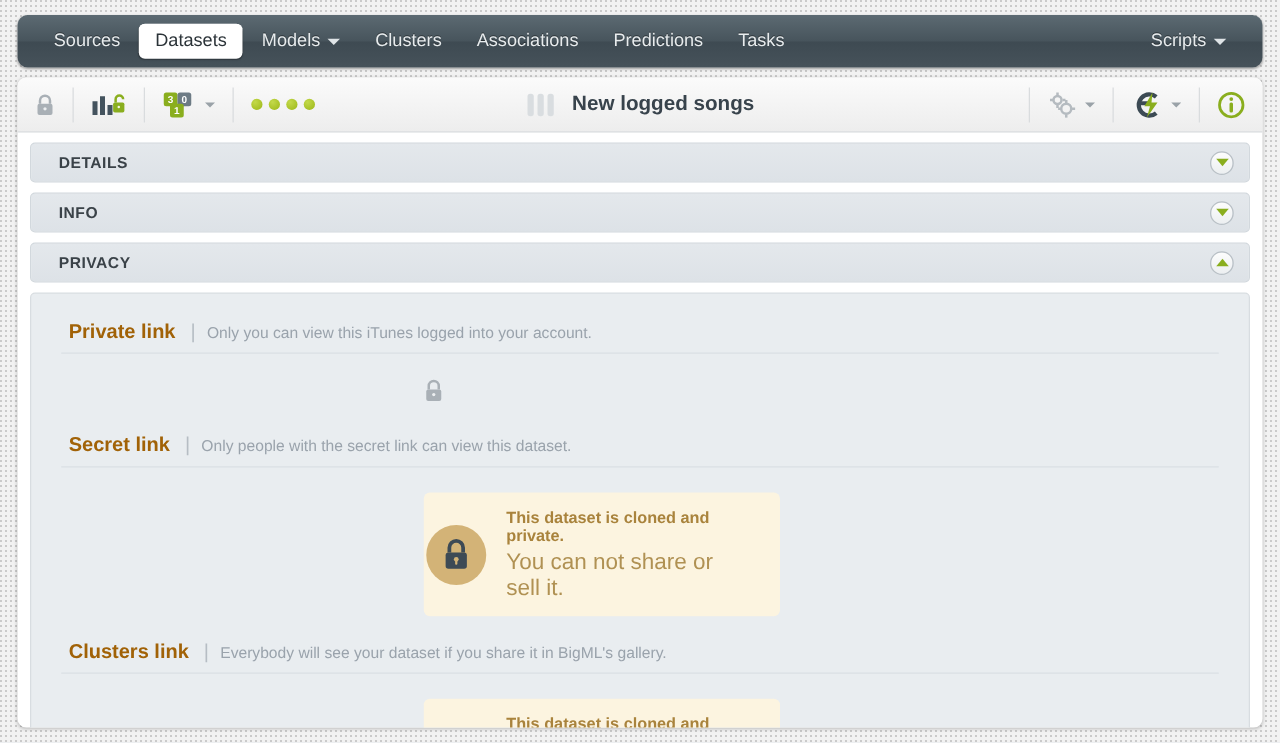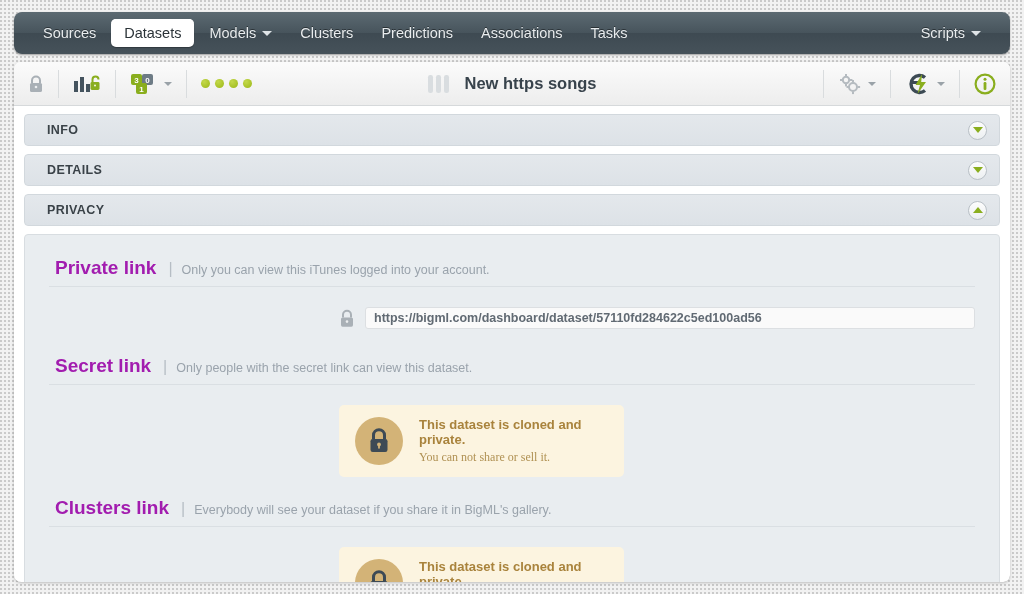--- a/index.html
+++ b/index.html
@@ -175,22 +175,22 @@
 
   
   .row-label {
     display: flex;
     align-items: baseline;
     gap: 0;
     border-bottom: 1px solid #dadfe3;
     padding: 0 0 7px 6px;
   }
   .row-label b {
-    font-size: 19px;
-    color: #a21caf;
+    font-size: 16px;
+    color: #a16207;
     font-weight: bold;
     white-space: nowrap;
   }
   .row-label .divider {
     color: #b6bdc4;
     margin: 0 9px 0 12px;
   }
   .row-label span.hint {
     font-size: 12.5px;
     color: #9aa3ac;
@@ -223,42 +223,41 @@
     margin-top: 20px;
     padding-left: 290px;
     display: flex;
   }
   .notice {
     display: flex;
     align-items: center;
     gap: 16px;
     background: #fcf4e0;
     border-radius: 5px;
-    padding: 12px 26px 12px 16px;
+    padding: 12px 26px 12px 2px;
     width: 285px;
   }
   .notice-icon {
     flex: none;
     width: 48px; height: 48px;
     border-radius: 50%;
     background: #d3b377;
     display: flex;
     align-items: center;
     justify-content: center;
   }
   .notice-title {
     font-size: 13px;
     font-weight: bold;
     color: #a9833c;
     margin-bottom: 3px;
   }
   .notice-sub {
-    font-size: 12px;
+    font-size: 18px;
     color: #b09153;
-    font-family: Liberation Serif, serif;
   }
   .spacer-24 { height: 26px; }
   .spacer-18 { height: 20px; }
 </style>
 </head>
 <body>
 
 <div class="navbar">
   <div class="nav-left">
     <div class="nav-item">
@@ -268,24 +267,24 @@
       <span>Datasets</span>
     </div>
     <div class="nav-item">
       <span>Models</span>
       <span class="caret-down"></span>
     </div>
     <div class="nav-item">
       <span>Clusters</span>
     </div>
     <div class="nav-item">
+      <span>Associations</span>
+    </div>
+    <div class="nav-item">
       <span>Predictions</span>
-    </div>
-    <div class="nav-item">
-      <span>Associations</span>
     </div>
     <div class="nav-item">
       <span>Tasks</span>
     </div>
   </div>
   <div class="nav-right">
     <div class="nav-item">
       <span>Scripts</span>
       <span class="caret-down"></span>
     </div>
@@ -338,21 +337,21 @@
         <span class="dot"></span>
       </div>
     </div>
 
     <div class="tb-title">
       <svg width="26" height="22" viewBox="0 0 26 22">
         <rect x="1" y="2" width="5" height="18" rx="2.2" fill="#d9dde0"></rect>
         <rect x="9" y="2" width="5" height="18" rx="2.2" fill="#d9dde0"></rect>
         <rect x="17" y="2" width="5" height="18" rx="2.2" fill="#d9dde0"></rect>
       </svg>
-      <span class="tb-title-text">New https songs</span>
+      <span class="tb-title-text">New logged songs</span>
     </div>
 
     <div class="tb-right">
       <div class="tb-sep"></div>
       <div class="tb-cell">
         <svg width="26" height="22" viewBox="0 0 26 22">
           <g fill="none" stroke="#b5bbc0" stroke-width="2">
             <circle cx="8" cy="7" r="3.2"></circle>
             <circle cx="15" cy="14" r="4"></circle>
           </g>
@@ -385,28 +384,28 @@
           <circle cx="11" cy="6.2" r="1.5" fill="#8aae1e"></circle>
           <rect x="9.6" y="9" width="2.8" height="8" rx="1.2" fill="#8aae1e"></rect>
         </svg>
       </div>
     </div>
   </div>
 
   <div class="panels">
 
     <div class="panel-header">
-      <span class="panel-header-title">INFO</span>
+      <span class="panel-header-title">DETAILS</span>
       <span class="toggle-circle">
         <span class="tri-down"></span>
       </span>
     </div>
 
     <div class="panel-header">
-      <span class="panel-header-title">DETAILS</span>
+      <span class="panel-header-title">INFO</span>
       <span class="toggle-circle">
         <span class="tri-down"></span>
       </span>
     </div>
 
     <div class="panel-header">
       <span class="panel-header-title">PRIVACY</span>
       <span class="toggle-circle">
         <span class="tri-up"></span>
       </span>
@@ -419,21 +418,20 @@
         <span class="divider">|</span>
         <span class="hint">Only you can view this iTunes logged into your account.</span>
       </div>
 
       <div class="url-row">
         <svg width="16" height="19" viewBox="0 0 16 19">
           <path d="M4 8.5V5.8a4 4 0 0 1 8 0V8.5" fill="none" stroke="#a9b0b6" stroke-width="2"></path>
           <rect x="2" y="8.5" width="12" height="9.2" rx="1.6" fill="#a9b0b6"></rect>
           <circle cx="8" cy="12.6" r="1.3" fill="#eceef0"></circle>
         </svg>
-        <div class="url-input">https://bigml.com/dashboard/dataset/57110fd284622c5ed100ad56</div>
       </div>
 
       <div class="spacer-24"></div>
 
       <div class="row-label">
         <b>Secret link</b>
         <span class="divider">|</span>
         <span class="hint">Only people with the secret link can view this dataset.</span>
       </div>
 

